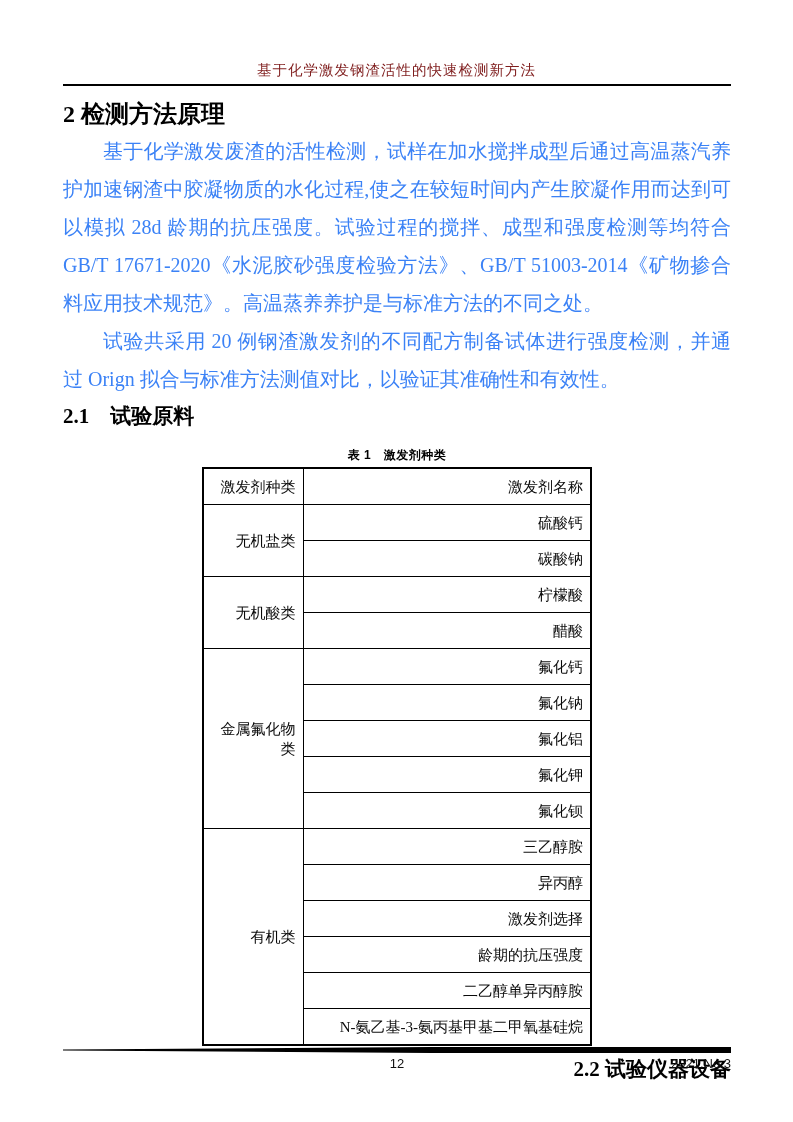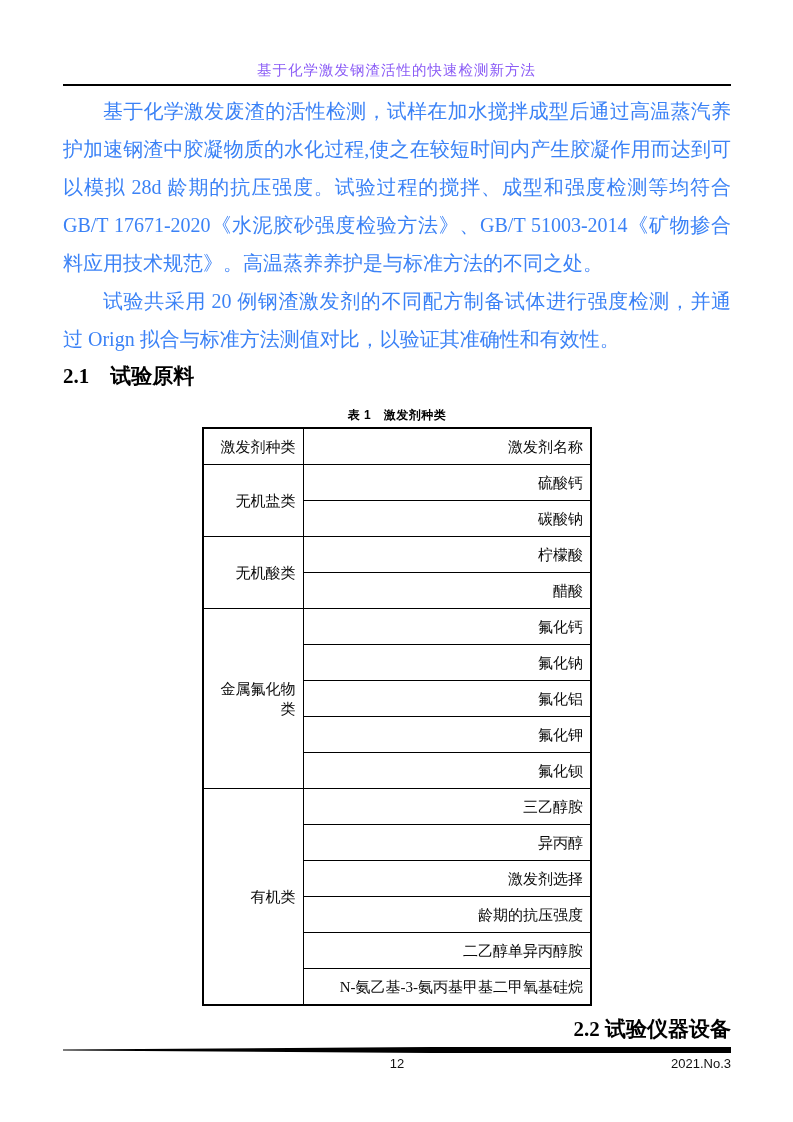--- a/index.html
+++ b/index.html
@@ -6,21 +6,21 @@
   .page{
     position:relative;
     width:793px;height:1122px;
     background:#ffffff;color:#000;
     font-family:"Liberation Serif",serif;
     overflow:hidden;
   }
   
   .running-title{
     position:absolute;top:61px;left:0;width:100%;
-    text-align:center;font-size:14.5px;letter-spacing:1px;color:#8b5cf6;font-family:Liberation Serif, serif;
+    text-align:center;font-size:14.5px;letter-spacing:1px;color:#7f1d1d;font-family:Liberation Serif, serif;
   }
   .head-rule{
     position:absolute;top:84px;left:63px;width:668px;height:2px;background:#000;
   }
   
   .content{position:absolute;top:92px;left:63px;width:668px;}
   .sec-heading{
     font-size:24px;font-weight:bold;line-height:28px;margin:8px 0 4px 0;
   }
   .sub-heading{
@@ -61,20 +61,21 @@
 </head>
 <body>
 
 <div class="page">
 
   <div class="running-title">基于化学激发钢渣活性的快速检测新方法</div>
   <div class="head-rule"></div>
 
   <div class="content">
 
+    <div class="sec-heading">2 检测方法原理</div>
 
     <p class="body">基于化学激发废渣的活性检测，试样在加水搅拌成型后通过高温蒸汽养护加速钢渣中胶凝物质的水化过程,使之在较短时间内产生胶凝作用而达到可以模拟 28d 龄期的抗压强度。试验过程的搅拌、成型和强度检测等均符合 GB/T 17671-2020《水泥胶砂强度检验方法》、GB/T 51003-2014《矿物掺合料应用技术规范》。高温蒸养养护是与标准方法的不同之处。</p>
 
     <p class="body">试验共采用 20 例钢渣激发剂的不同配方制备试体进行强度检测，并通过 Orign 拟合与标准方法测值对比，以验证其准确性和有效性。</p>
 
     <div class="sub-heading">2.1　试验原料</div>
 
 
     <div class="tbl-caption">表 1　激发剂种类</div>
 

